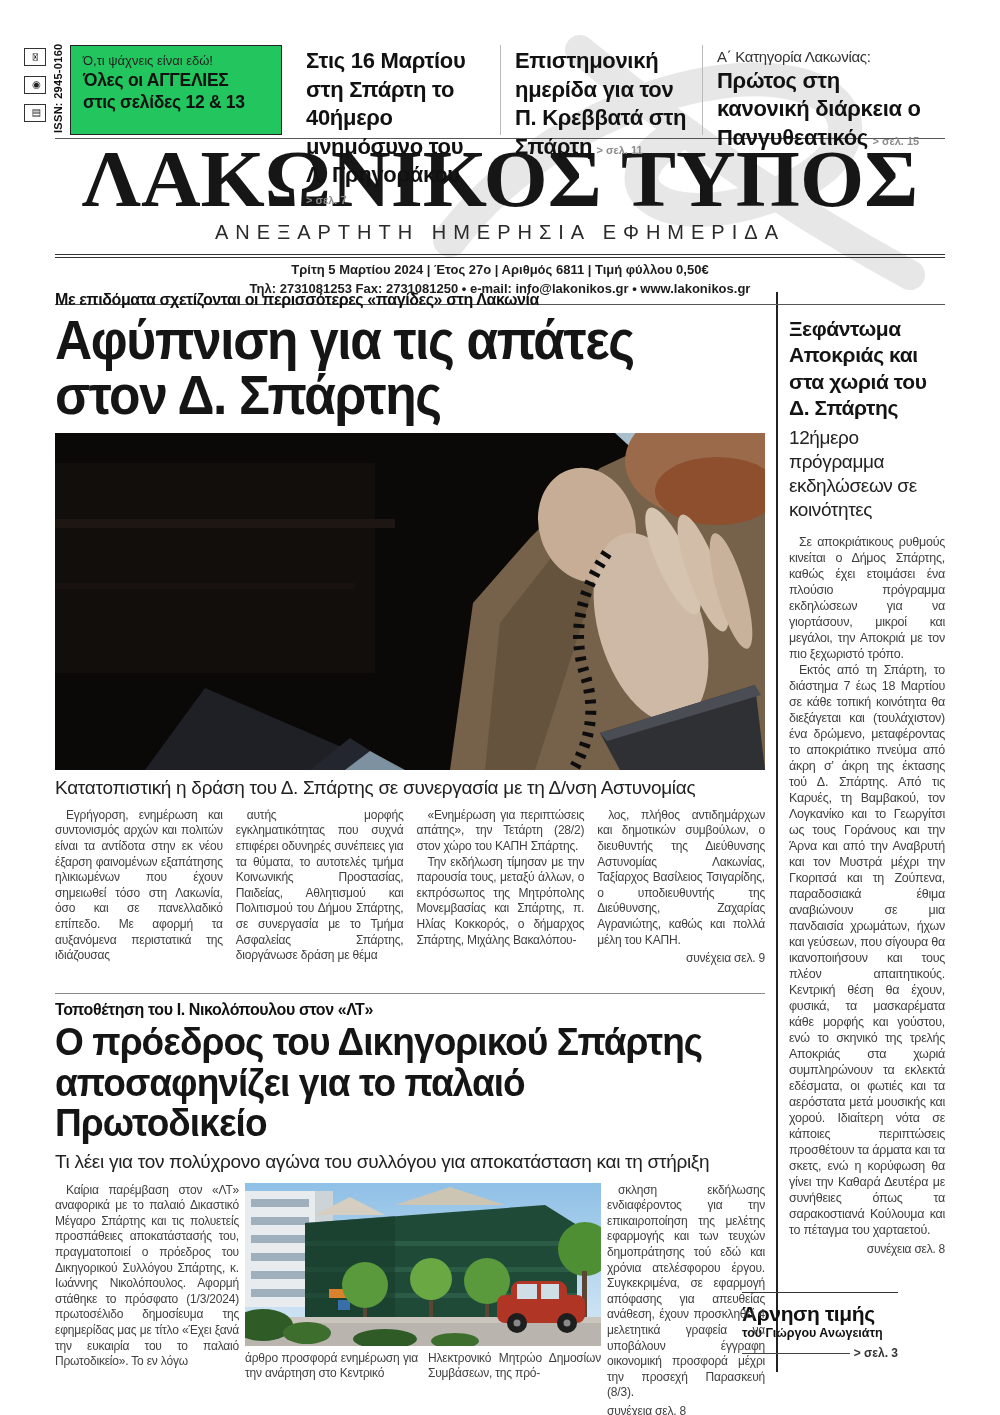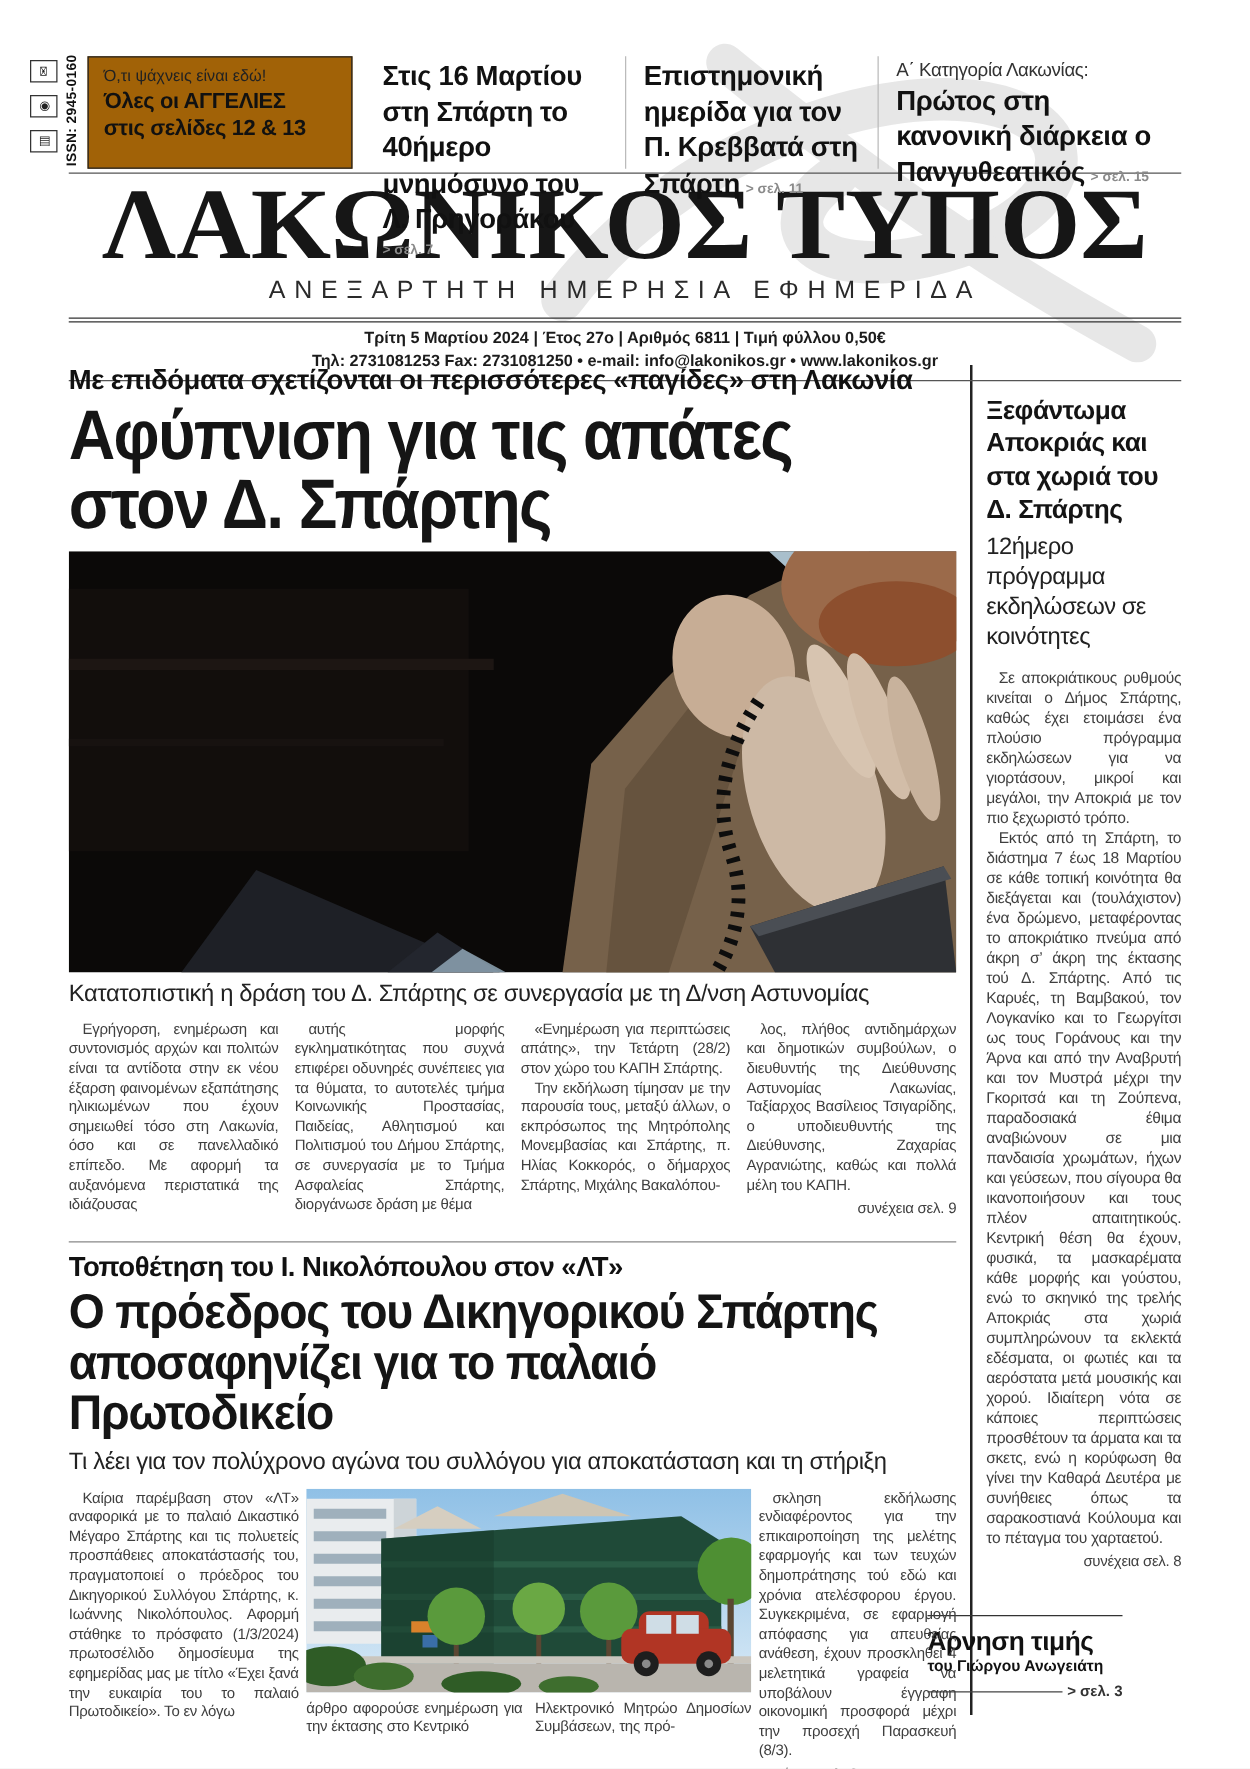--- a/index.html
+++ b/index.html
@@ -11,21 +11,21 @@
 
   
   .leftstrip { position:absolute; left:26px; top:46px; width:20px; display:flex; flex-direction:column; gap:6px; }
   .elta-ico { width:18px; height:22px; border:1px solid #333; color:#222; font-size:10px;
               display:flex; align-items:center; justify-content:center; transform:rotate(-90deg); background:#fff; }
   .issn { position:absolute; left:52px; top:133px; transform:rotate(-90deg); transform-origin:0 0;
           font-size:11px; font-weight:bold; letter-spacing:.3px; width:95px; color:#111; }
 
   
   .topbar { position:absolute; left:70px; top:45px; width:876px; height:90px; display:flex; z-index:2; }
-  .adbox { width:212px; border:1px solid #222; padding:7px 12px 6px; background:#a16207; }
+  .adbox { width:212px; border:1px solid #222; padding:7px 12px 6px; background:#22c55e; }
   .adbox .l1 { font-size:13px; color:#222; margin-bottom:2px; }
   .adbox .l2, .adbox .l3 { font-size:17.5px; font-weight:bold; line-height:1.25; letter-spacing:-.3px; }
   .tseg { padding:2px 12px 0 14px; }
   .tseg + .tseg { border-left:1px solid #bbb; }
   .tseg .tx { font-size:22px; font-weight:bold; line-height:1.3; letter-spacing:-.3px; }
   .tseg .pref { font-weight:normal; font-size:15px; color:#333; }
   .pageref { font-size:11px; font-weight:bold; color:#8a8a8a; white-space:nowrap; }
   .seg2 { width:208px; margin-left:10px; }
   .seg3 { width:202px; }
   .seg4 { width:244px; }
@@ -41,21 +41,21 @@
   .masthead { position:absolute; left:55px; width:890px; top:141px; text-align:center; z-index:1; }
   .mast-title { font-family:"Liberation Serif", serif; font-weight:bold; font-size:81px; line-height:.95;
                 letter-spacing:0; transform:scaleX(1.02); color:#161616; white-space:nowrap; }
   .mast-sub { font-size:20px; letter-spacing:7px; color:#2a2a2a; margin-top:3px; }
   .dateblock { position:absolute; left:55px; width:890px; top:254px; border-top:4px double #333;
                border-bottom:1px solid #555; padding:3px 0 5px; text-align:center; z-index:1; }
   .dateline { font-size:13px; font-weight:bold; line-height:1.45; color:#1c1c1c; }
 
   
   .main { position:absolute; left:55px; top:291px; width:710px; z-index:1; }
-  .kicker { font-size:22px; font-weight:bold; letter-spacing:-.4px; color:#111; }
+  .kicker { font-size:16px; font-weight:bold; letter-spacing:-.4px; color:#111; }
   .headline1 { font-size:56px; font-weight:bold; line-height:.98; letter-spacing:-1.5px;
                transform:scaleX(.92); transform-origin:left; margin-top:4px; color:#151515; }
   .photo1 { margin-top:10px; display:block; }
   .caption { font-size:19px; color:#222; margin-top:7px; letter-spacing:-.3px; }
   .cols4 { display:grid; grid-template-columns:repeat(4, 1fr); column-gap:13px; margin-top:9px;
            font-size:12px; line-height:1.3; letter-spacing:-.2px; color:#3f3f3f; text-align:justify; }
   .cols4 p { text-indent:11px; }
   .more { text-align:right; font-size:12px; color:#3f3f3f; margin-top:3px; }
 
   
@@ -260,21 +260,21 @@
             <circle cx="272" cy="140" r="3.5" fill="#8a8a8a"></circle>
           <circle cx="322" cy="140" r="10" fill="#1e1e1e"></circle>
             <circle cx="322" cy="140" r="3.5" fill="#8a8a8a"></circle>
 
           <ellipse cx="18" cy="142" rx="30" ry="16" fill="#2f5c26"></ellipse>
           <ellipse cx="62" cy="150" rx="24" ry="11" fill="#3e6e2e"></ellipse>
           <ellipse cx="140" cy="156" rx="32" ry="10" fill="#2f5c26"></ellipse>
           <ellipse cx="210" cy="158" rx="24" ry="8" fill="#3e6e2e"></ellipse>
         </svg>
         <div class="capcols">
-          <div>άρθρο αφορούσε ενημέρωση για την έκτασης στο Κεντρικό</div>
+          <div>άρθρο προσφορά ενημέρωση για την ανάρτηση στο Κεντρικό</div>
           <div>Ηλεκτρονικό Μητρώο Δημοσίων Συμβάσεων, της πρό-</div>
         </div>
       </div>
 
       <div>
         <p>σκληση εκδήλωσης ενδιαφέροντος για την επικαιροποίηση της μελέτης εφαρμογής και των τευχών δημοπράτησης τού εδώ και χρόνια ατελέσφορου έργου. Συγκεκριμένα, σε εφαρμογή απόφασης για απευθείας ανάθεση, έχουν προσκληθεί 4 μελετητικά γραφεία να υποβάλουν έγγραφη οικονομική προσφορά μέχρι την προσεχή Παρασκευή (8/3).</p>
         <div class="more" style="text-align:left">συνέχεια σελ. 8</div>
       </div>
     </div>
   </div>

